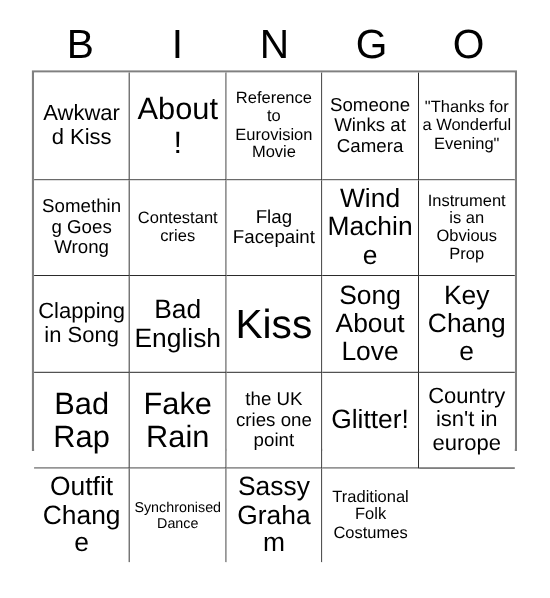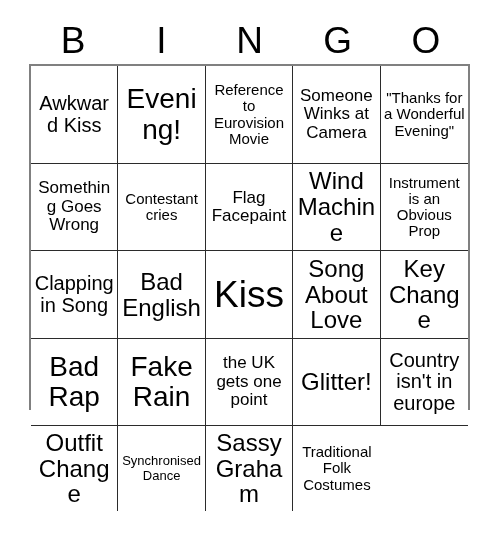--- a/index.html
+++ b/index.html
@@ -103,21 +103,21 @@
     <div class="header-letter">N</div>
     <div class="header-letter">G</div>
     <div class="header-letter">O</div>
   </div>
 
   <div class="grid" id="bingo-grid">
       <div class="cell">
         <span class="cell-text fs-lg">Awkward Kiss</span>
       </div>
       <div class="cell">
-        <span class="cell-text fs-xxl">Evening!</span>
+        <span class="cell-text fs-xxl">About!</span>
       </div>
       <div class="cell">
         <span class="cell-text fs-sm">Reference to Eurovision Movie</span>
       </div>
       <div class="cell">
         <span class="cell-text fs-md">Someone Winks at Camera</span>
       </div>
       <div class="cell col-last">
         <span class="cell-text fs-sm">"Thanks for a Wonderful Evening"</span>
       </div>
@@ -151,21 +151,21 @@
       <div class="cell col-last">
         <span class="cell-text fs-xl">Key Change</span>
       </div>
       <div class="cell">
         <span class="cell-text fs-xxl">Bad Rap</span>
       </div>
       <div class="cell">
         <span class="cell-text fs-xxl">Fake Rain</span>
       </div>
       <div class="cell">
-        <span class="cell-text fs-md">the UK gets one point</span>
+        <span class="cell-text fs-md">the UK cries one point</span>
       </div>
       <div class="cell">
         <span class="cell-text fs-xl">Glitter!</span>
       </div>
       <div class="cell col-last">
         <span class="cell-text fs-lg">Country isn't in europe</span>
       </div>
       <div class="cell row-last">
         <span class="cell-text fs-xl">Outfit Change</span>
       </div>

